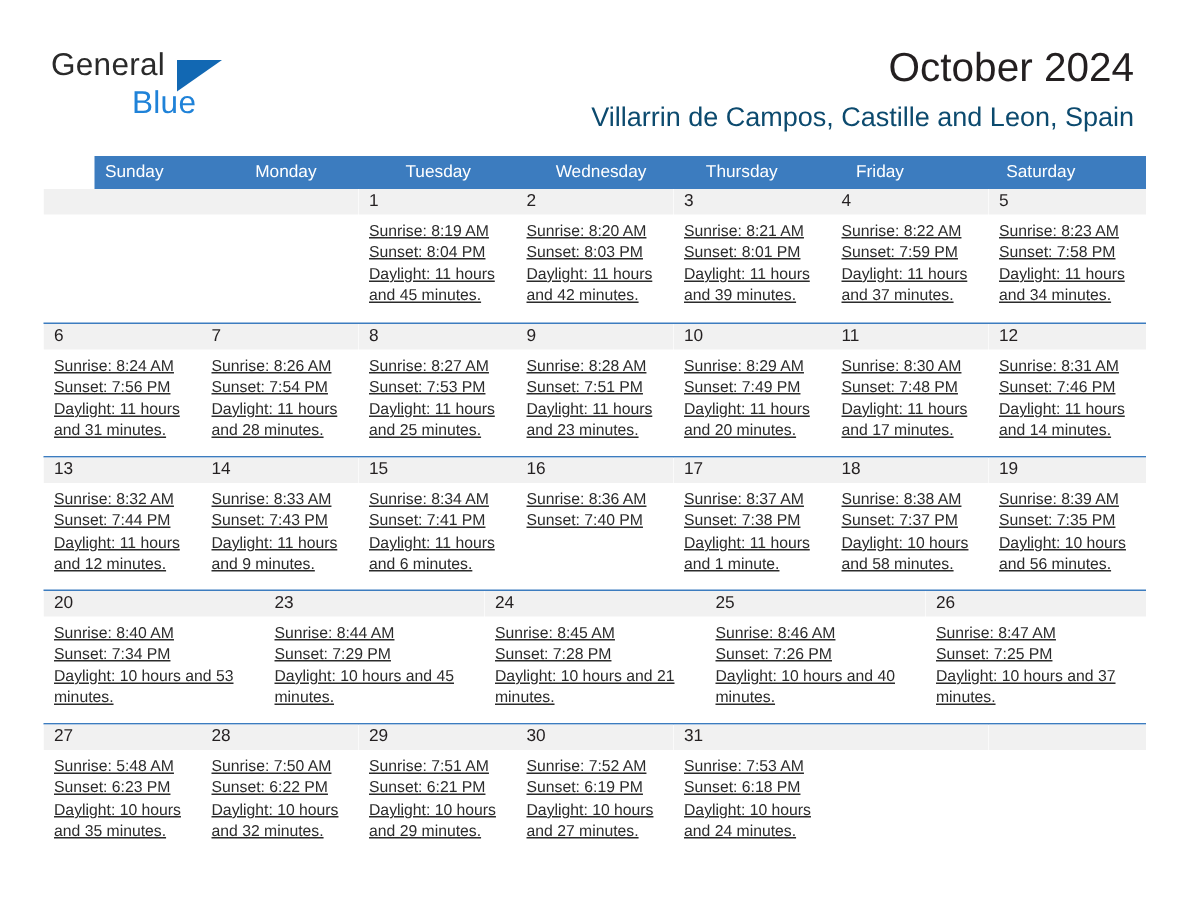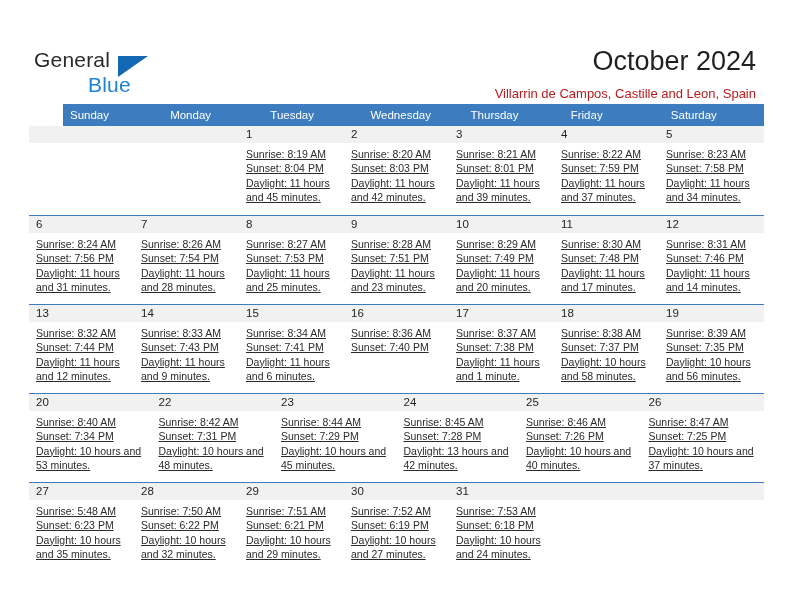--- a/index.html
+++ b/index.html
@@ -18,21 +18,21 @@
     position: relative;
     width: 792px;
     height: 612px;
     box-sizing: border-box;
   }
 
   
   .header {
     position: absolute;
     left: 0;
-    top: 16px;
+    top: 0;
     width: 792px;
     height: 100px;
   }
   .logo {
     position: absolute;
     left: 34px;
     top: 32px;
     width: 180px;
     height: 52px;
   }
@@ -69,22 +69,22 @@
     text-align: right;
   }
   .cal-title {
     font-size: 27px;
     color: #231f20;
     line-height: 34px;
     font-weight: normal;
     margin: 0;
   }
   .cal-subtitle {
-    font-size: 13px;
-    color: #b91c1c;
+    font-size: 18px;
+    color: #0c4a6e;
     line-height: 20px;
     margin: 6px 0 0 0;
     font-weight: normal;
     text-align: center;
   }
 
   
   .calendar {
     position: absolute;
     left: 29px;
@@ -348,41 +348,33 @@
         <div class="week-row">
           <div class="day-cell">
             <div class="day-num">20</div>
             <div class="day-info">
               <div>Sunrise: 8:40 AM</div>
               <div>Sunset: 7:34 PM</div>
               <div class="daylight">Daylight: 10 hours and 53 minutes.</div>
             </div>
           </div>
           <div class="day-cell">
-            <div class="day-num">22</div>
-            <div class="day-info">
-              <div>Sunrise: 8:42 AM</div>
-              <div>Sunset: 7:31 PM</div>
-              <div class="daylight">Daylight: 10 hours and 48 minutes.</div>
-            </div>
-          </div>
-          <div class="day-cell">
             <div class="day-num">23</div>
             <div class="day-info">
               <div>Sunrise: 8:44 AM</div>
               <div>Sunset: 7:29 PM</div>
               <div class="daylight">Daylight: 10 hours and 45 minutes.</div>
             </div>
           </div>
           <div class="day-cell">
             <div class="day-num">24</div>
             <div class="day-info">
               <div>Sunrise: 8:45 AM</div>
               <div>Sunset: 7:28 PM</div>
-              <div class="daylight">Daylight: 13 hours and 42 minutes.</div>
+              <div class="daylight">Daylight: 10 hours and 21 minutes.</div>
             </div>
           </div>
           <div class="day-cell">
             <div class="day-num">25</div>
             <div class="day-info">
               <div>Sunrise: 8:46 AM</div>
               <div>Sunset: 7:26 PM</div>
               <div class="daylight">Daylight: 10 hours and 40 minutes.</div>
             </div>
           </div>

